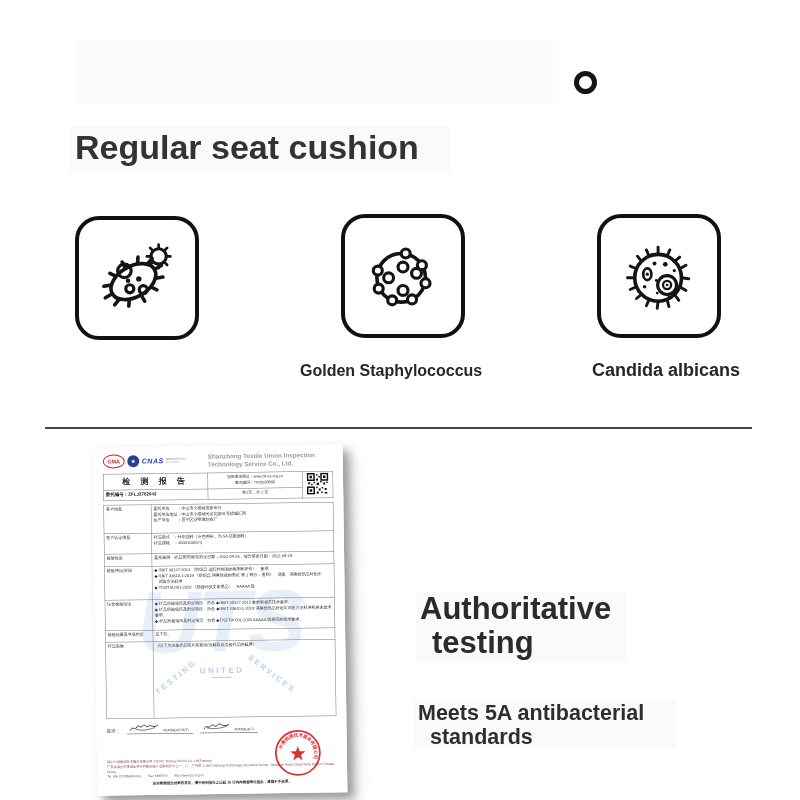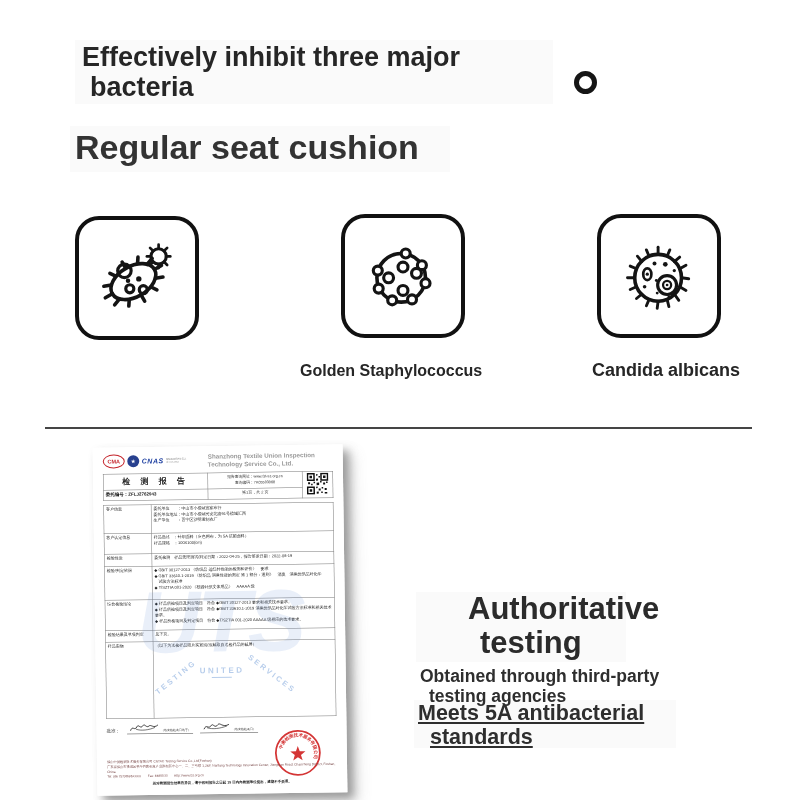--- a/index.html
+++ b/index.html
@@ -16,25 +16,25 @@
   .card{width:116px;height:116px;border:4px solid #111;border-radius:24px;background:#fff;
         display:flex;align-items:center;justify-content:center;}
   .card svg{display:block;}
   .blabel{font-weight:bold;color:#262626;}
   .blabel1{left:66px;top:356px;width:150px;font-size:22px;line-height:1.12;padding-left:6px;text-indent:-6px;}
   .blabel2{left:300px;top:362px;width:200px;font-size:16px;text-align:left;}
   .blabel3{left:580px;top:360px;width:160px;font-size:18px;text-align:right;}
   .divider{left:45px;top:427px;width:707px;height:2px;background:#454545;}
   
   .auth-title{left:420px;top:592px;width:240px;font-size:31px;font-weight:bold;line-height:1.1;
-              color:#2b2b2b;padding-left:12px;text-indent:-12px;margin-left:48px;}
+              color:#2b2b2b;padding-left:12px;text-indent:-12px;}
   .auth-p1{left:420px;top:666px;width:280px;font-size:17.5px;font-weight:bold;line-height:1.15;
            color:#2e2e2e;padding-left:9px;text-indent:-9px;}
   .auth-p2{left:418px;top:702px;width:270px;font-size:21.5px;font-weight:bold;line-height:1.1;
-           color:#2e2e2e;padding-left:12px;text-indent:-12px;text-decoration:underline;}
+           color:#2e2e2e;padding-left:12px;text-indent:-12px;}
   
   .cert-wrap{left:95px;top:446px;width:250px;height:348px;transform:rotate(-0.8deg);
              background:#fff;box-shadow:6px 6px 8px rgba(90,90,90,0.5),10px 10px 14px rgba(120,120,120,0.25);}
   .cert{position:absolute;left:0;top:0;width:500px;height:696px;background:#fff;
         transform:scale(0.5);transform-origin:top left;padding:0;}
   .cert-inner{position:absolute;left:20px;top:14px;width:460px;}
   .cert-head{display:flex;justify-content:space-between;align-items:flex-start;}
   .logos{display:flex;align-items:center;gap:5px;}
   .cma{width:40px;height:24px;border:2px solid #c4242b;border-radius:50%;color:#c4242b;
        font-size:11px;font-weight:bold;display:flex;align-items:center;justify-content:center;}
@@ -66,21 +66,20 @@
   .stamp{left:352px;top:566px;width:100px;height:100px;}
   .cert-footer{left:20px;top:624px;width:460px;font-size:6.5px;color:#7a4a4a;line-height:1.5;}
   .disclaimer{left:20px;top:668px;width:460px;font-size:7px;font-weight:bold;color:#1c1c1c;text-align:center;}
 </style>
 </head>
 <body>
 <div id="canvas">
 
   <div class="abs hl" style="left:75px;top:40px;width:478px;height:64px;"></div>
   <div class="abs hl" style="left:70px;top:126px;width:380px;height:46px;"></div>
-  <div class="abs main-title">Effectively inhibit three major bacteria</div>
   <div class="abs ring-icon"></div>
   <div class="abs product-title">Regular seat cushion</div>
 
   <div class="abs card" style="left:75px;top:216px;">
     <svg width="90" height="90" viewBox="0 0 100 100">
       <g stroke="#141414" fill="none" stroke-width="4" stroke-linecap="round">
         <g transform="translate(46,54) rotate(-30)">
           <ellipse rx="27" ry="17"></ellipse>
           <line x1="27" y1="0" x2="36" y2="0"></line>
             <line x1="23" y1="9" x2="31" y2="12"></line>
@@ -339,16 +338,15 @@
         <div>广东省佛山市禅城区季华西路创意产业园创新中心一、二、三号楼 1,2&amp;F, Nanfang Technology Innovation Center, Jiangwan Road, Chancheng District, Foshan, China</div>
         <div>Tel: (86 757)8696XXXX　　Fax: 8695533　　Http://www.fzt.org.cn</div>
       </div>
       <div class="abs disclaimer">若对检测报告结果有异议，请于收到报告之日起 15 日内向检测单位提出，逾期不予受理。</div>
     </div>
   </div>
 
   <div class="abs hl" style="left:416px;top:592px;width:210px;height:70px;"></div>
   <div class="abs hl" style="left:414px;top:700px;width:262px;height:48px;"></div>
   <div class="abs auth-title">Authoritative testing</div>
-  <div class="abs auth-p1">Obtained through third-party testing agencies</div>
   <div class="abs auth-p2">Meets 5A antibacterial standards</div>
 
 </div>
 
 </body></html>

